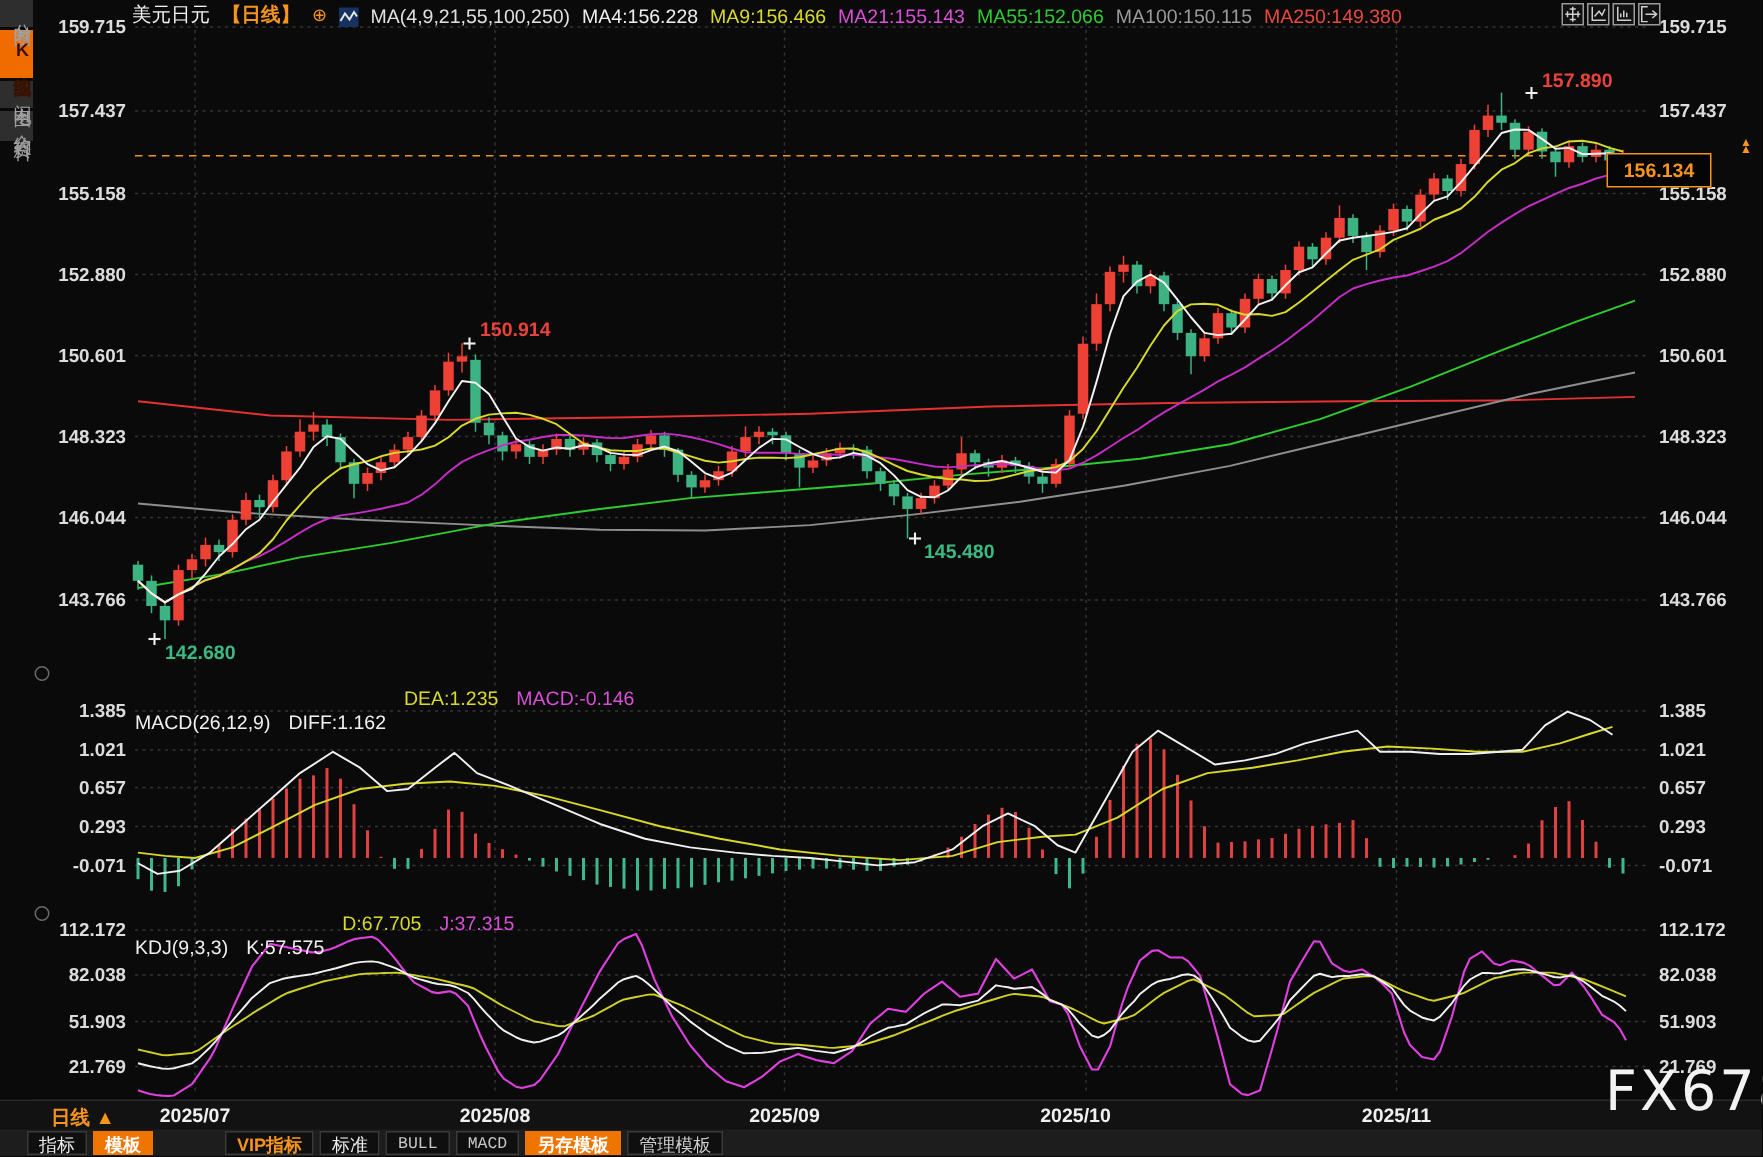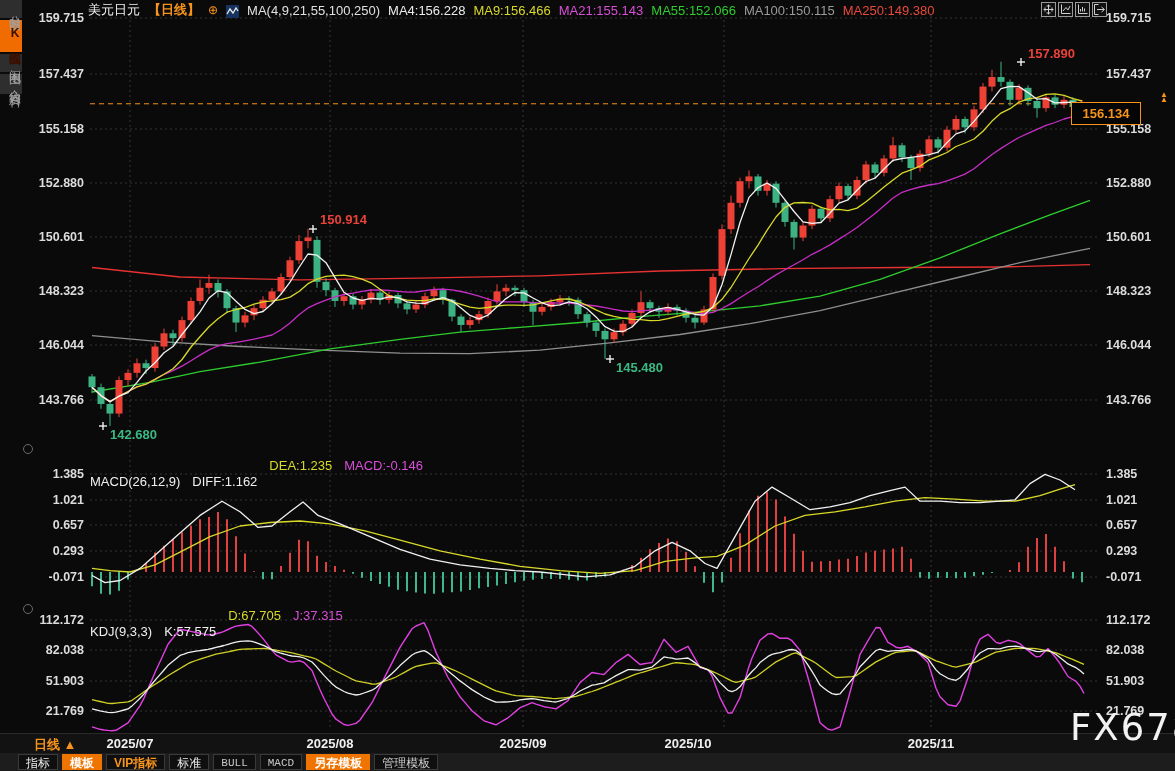--- a/index.html
+++ b/index.html
@@ -39,21 +39,21 @@
   #daterow{position:absolute;left:0;top:733px;width:1175px;height:20px;background:#121212;
            border-top:1px solid #2a2a2a;z-index:25;}
   #period-label{position:absolute;left:34px;top:2px;color:#f7941d;font-weight:700;font-size:13px;}
   .date-label{position:absolute;top:2px;transform:translateX(-50%);color:#f0f0f0;font-weight:700;font-size:13px;}
   
   #toolrow{position:absolute;left:0;top:753px;width:1175px;height:18px;background:#1d1d1d;
            display:flex;gap:4px;padding-left:18px;align-items:center;box-sizing:border-box;z-index:25;}
   .tab{height:16px;line-height:16px;font-size:12px;padding:0 7px;background:#0f0f0f;
        border:1px solid #3a3a3a;color:#ececec;cursor:pointer;box-sizing:border-box;}
   .tab.active{background:#ef7500;border-color:#ef7500;color:#fff;font-weight:700;}
-  .tab.vip{color:#f7941d;font-weight:700;}
+  .tab.vip{color:#f7941d;font-weight:700;margin-left:44px;}
   .tab.mono{font-family:Liberation Mono, monospace;font-size:11px;color:#c8c8c8;}
   .tab.dim{color:#cfcfcf;}
   
   #watermark{position:absolute;left:1070px;top:706px;font-size:37px;color:#f2f2f2;
              letter-spacing:2px;z-index:40;font-family:"DejaVu Sans",sans-serif;font-weight:400;}
   #chart-svg{position:absolute;left:0;top:0;z-index:5;}
 </style>
 </head>
 <body>
 <div id="app">
@@ -540,21 +540,21 @@
 <div id="price-box">156.134</div>
 <div id="price-marker">▲<br>▲</div>
 
 <div id="watermark">FX678</div>
 
 <div id="daterow">
   <span id="period-label">日线 ▲</span>
   <span class="date-label" style="left:130px">2025/07</span>
   <span class="date-label" style="left:330px">2025/08</span>
   <span class="date-label" style="left:523px">2025/09</span>
-  <span class="date-label" style="left:688px">2025/10</span>
+  <span class="date-label" style="left:717px">2025/10</span>
   <span class="date-label" style="left:931px">2025/11</span>
 </div>
 
 <div id="toolrow">
   <span class="tab">指标</span>
   <span class="tab active">模板</span>
   <span class="tab vip">VIP指标</span>
   <span class="tab">标准</span>
   <span class="tab mono">BULL</span>
   <span class="tab mono">MACD</span>

